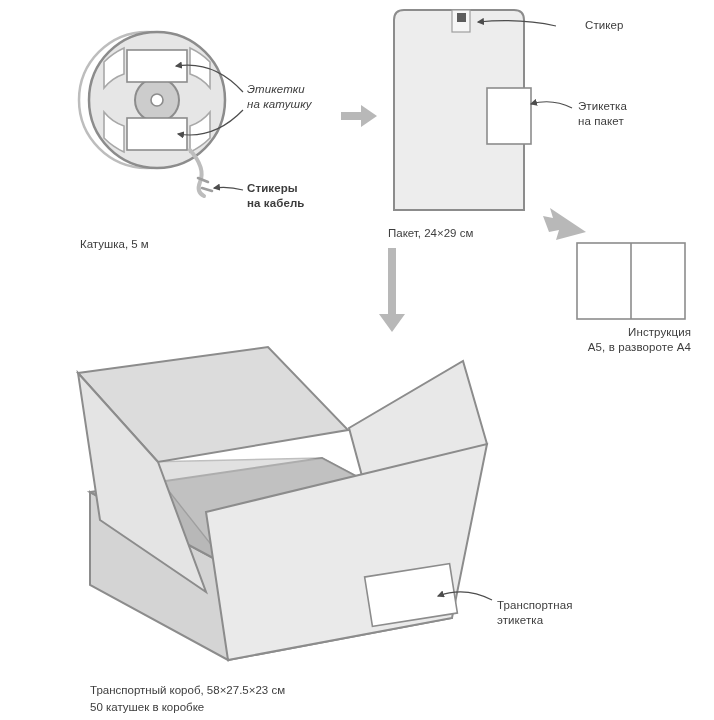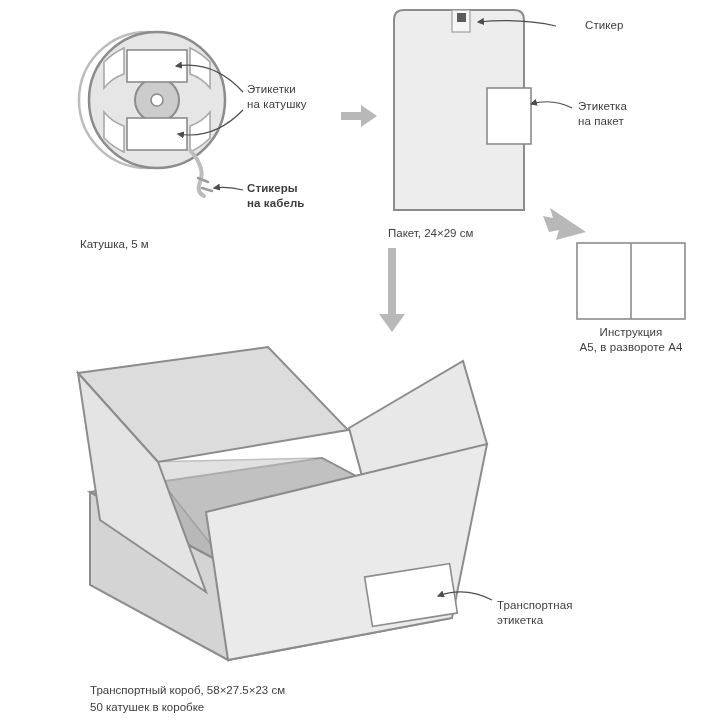--- a/index.html
+++ b/index.html
@@ -26,21 +26,21 @@
     height: 720px;
   }
   .lbl {
     position: absolute;
     font-size: 11.5px;
     line-height: 15px;
     color: #3d3d3d;
     white-space: pre-line;
     letter-spacing: 0.1px;
   }
-  .lbl.center { text-align: center; }
+  .lbl.center { text-align: right; }
   .cap {
     position: absolute;
     font-size: 11.5px;
     line-height: 17px;
     color: #3d3d3d;
     white-space: pre-line;
   }
 </style>
 </head>
 <body>
@@ -129,21 +129,21 @@
       <path d="M78 373 L 158 462 L 206 592 L 100 520 Z" fill="#e4e4e4" stroke="#8c8c8c" stroke-width="2"></path>
 
       <path d="M206 512 L 487 444 L 452 618 L 228 660 Z" fill="#eaeaea" stroke="#8c8c8c" stroke-width="2"></path>
 
       <rect x="368" y="570" width="86" height="50" fill="#ffffff" stroke="#8c8c8c" stroke-width="1.6" transform="rotate(-9 411 595)"></rect>
 
       <path d="M492 600 Q 465 586 438 596" fill="none" stroke="#4d4d4d" stroke-width="1.2" marker-end="url(#arrowhead)"></path>
     </g>
   </svg>
 
-  <div class="lbl" style="left:247px; top:82px;">Этикетки
+  <div class="lbl" style="left:247px; top:82px;font-style:italic;">Этикетки
 на катушку</div>
 
   <div class="lbl" style="left:247px; top:181px;font-weight:bold;">Стикеры
 на кабель</div>
 
   <div class="cap" style="left:80px; top:236px;">Катушка, 5 м</div>
 
   <div class="lbl" style="left:561px; top:18px;margin-left:24px;">Стикер</div>
 
   <div class="lbl" style="left:578px; top:99px;">Этикетка

